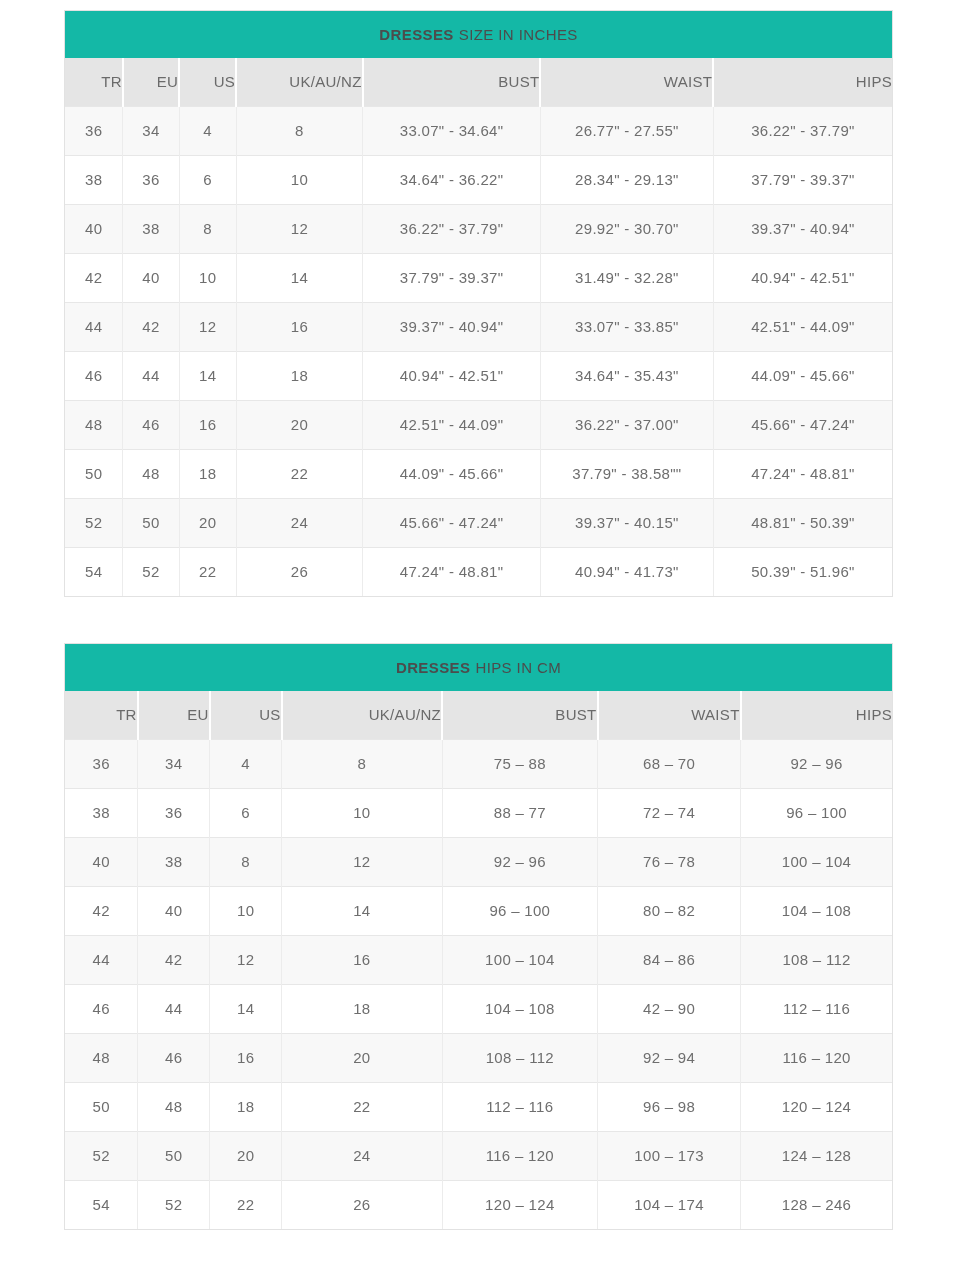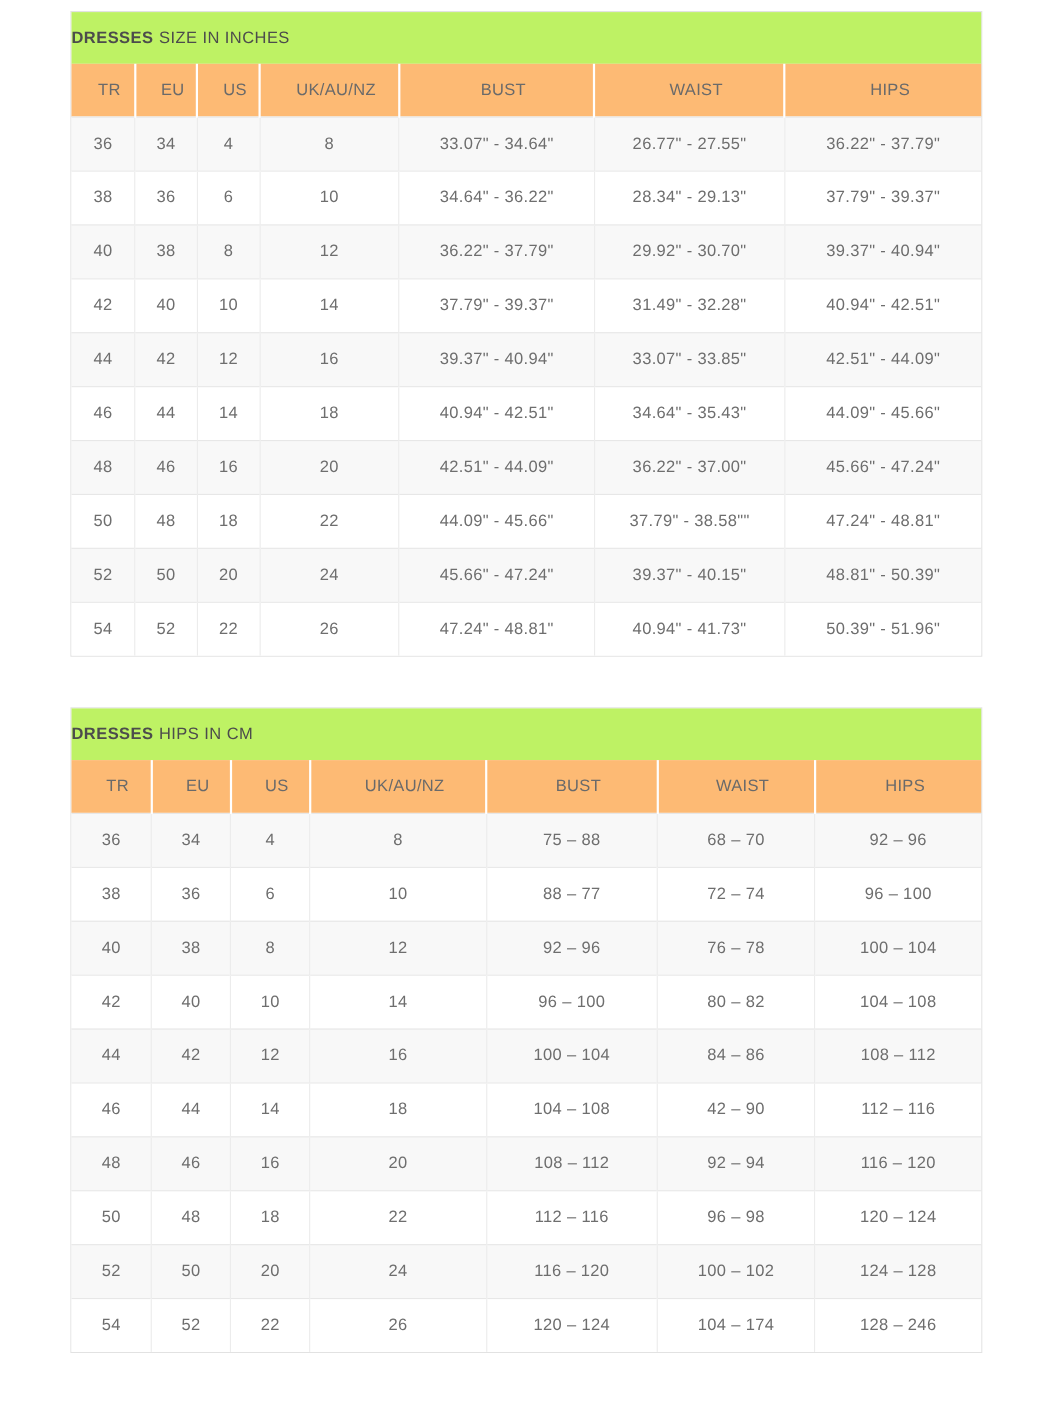--- a/index.html
+++ b/index.html
@@ -17,39 +17,39 @@
   .size-table-wrap {
     width: 829px;
     border: 1px solid #e2e2e2;
     background: #ffffff;
   }
   .size-table-wrap.second { margin-top: 46px; }
   .table-title {
     height: 47px;
     display: flex;
     align-items: center;
-    justify-content: flex-start;
+    justify-content: center;
     font-size: 15px;
     letter-spacing: 0.4px;
     color: #4c4c4c;
-    background: #bef264;
+    background: #14b8a6;
   }
   .table-title .bold { font-weight: 700; margin-right: 5px; }
   table {
     width: 100%;
     border-collapse: collapse;
     table-layout: fixed;
   }
   thead th {
-    background: #fdba74;
+    background: #e5e5e5;
     height: 48px;
     font-weight: 400;
     font-size: 15px;
     color: #6a6a6a;
-    text-align: center;
+    text-align: right;
     vertical-align: middle;
     border-left: 2px solid #ffffff;
     letter-spacing: 0.3px;
     padding-left: 12px;
   }
   thead th:first-child { border-left: none; }
   tbody td {
     height: 49px;
     text-align: center;
     vertical-align: middle;
@@ -303,21 +303,21 @@
             <td>112 – 116</td>
             <td>96 – 98</td>
             <td>120 – 124</td>
           </tr>
           <tr>
             <td>52</td>
             <td>50</td>
             <td>20</td>
             <td>24</td>
             <td>116 – 120</td>
-            <td>100 – 102</td>
+            <td>100 – 173</td>
             <td>124 – 128</td>
           </tr>
           <tr>
             <td>54</td>
             <td>52</td>
             <td>22</td>
             <td>26</td>
             <td>120 – 124</td>
             <td>104 – 174</td>
             <td>128 – 246</td>

